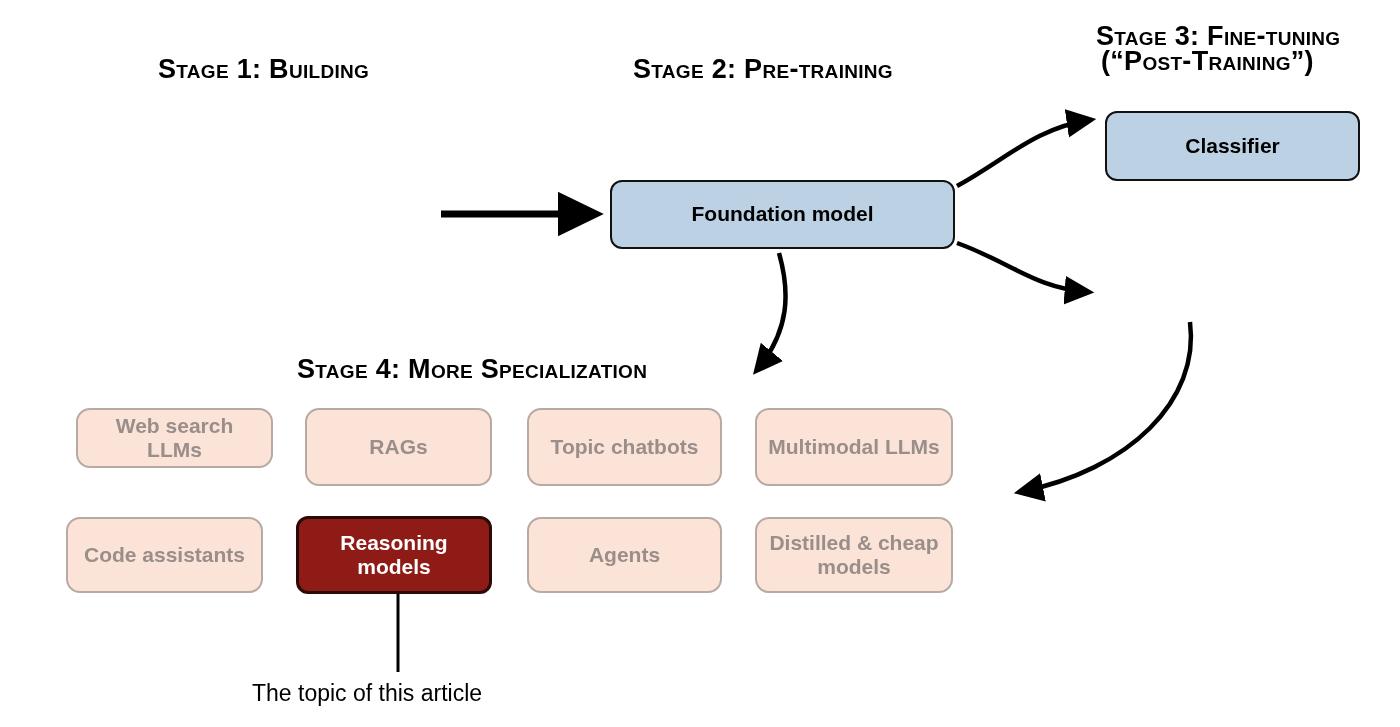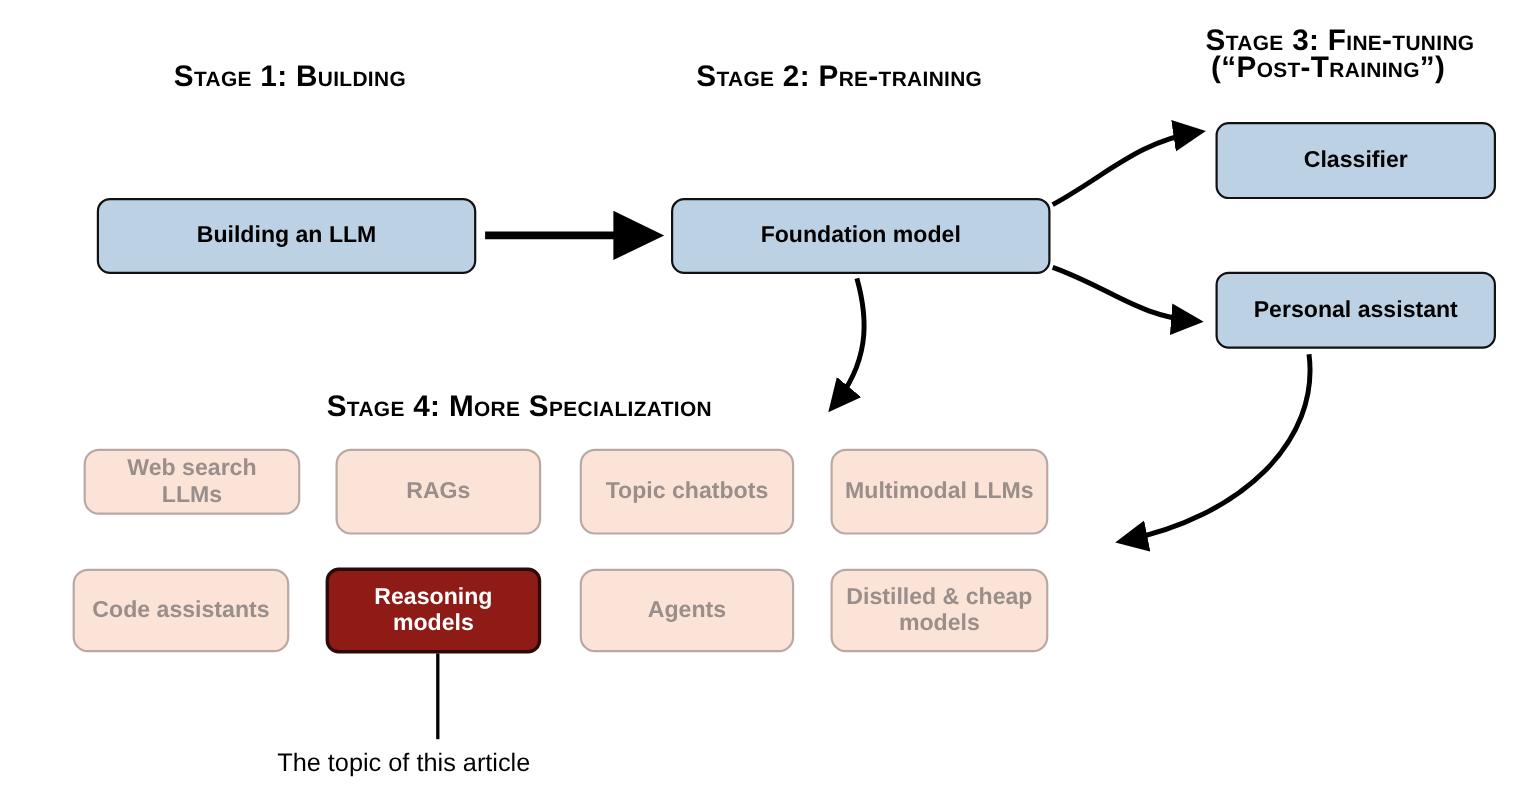--- a/index.html
+++ b/index.html
@@ -118,35 +118,29 @@
 
   <div class="stage-title sc" style="left:158px; top:54px;">Stage 1: Building</div>
 
   <div class="stage-title sc" style="left:633px; top:54px;">Stage 2: Pre-training</div>
 
   <div class="stage-title sc" style="left:1096px; top:6px;margin-top:15px;">Stage 3: Fine-tuning</div>
   <div class="stage-title sc" style="left:1101px; top:46px;">(“Post-Training”)</div>
 
   <div class="stage-title sc" style="left:297px; top:354px;">Stage 4: More Specialization</div>
 
-  <div class="node blue" style="left:88px; top:180px; width:345px; height:69px;">
-    <span>Building an LLM</span>
-  </div>
 
   <div class="node blue" style="left:610px; top:180px; width:345px; height:69px;">
     <span>Foundation model</span>
   </div>
 
   <div class="node blue" style="left:1105px; top:111px; width:255px; height:70px;">
     <span>Classifier</span>
   </div>
 
-  <div class="node blue" style="left:1105px; top:247px; width:255px; height:70px;">
-    <span>Personal assistant</span>
-  </div>
 
   <div class="node pale" style="left:76px; top:408px; width:197px; height:60px;">
     <span>Web search LLMs</span>
   </div>
 
   <div class="node pale" style="left:305px; top:408px; width:187px; height:78px;">
     <span>RAGs</span>
   </div>
 
   <div class="node pale" style="left:527px; top:408px; width:195px; height:78px;">

